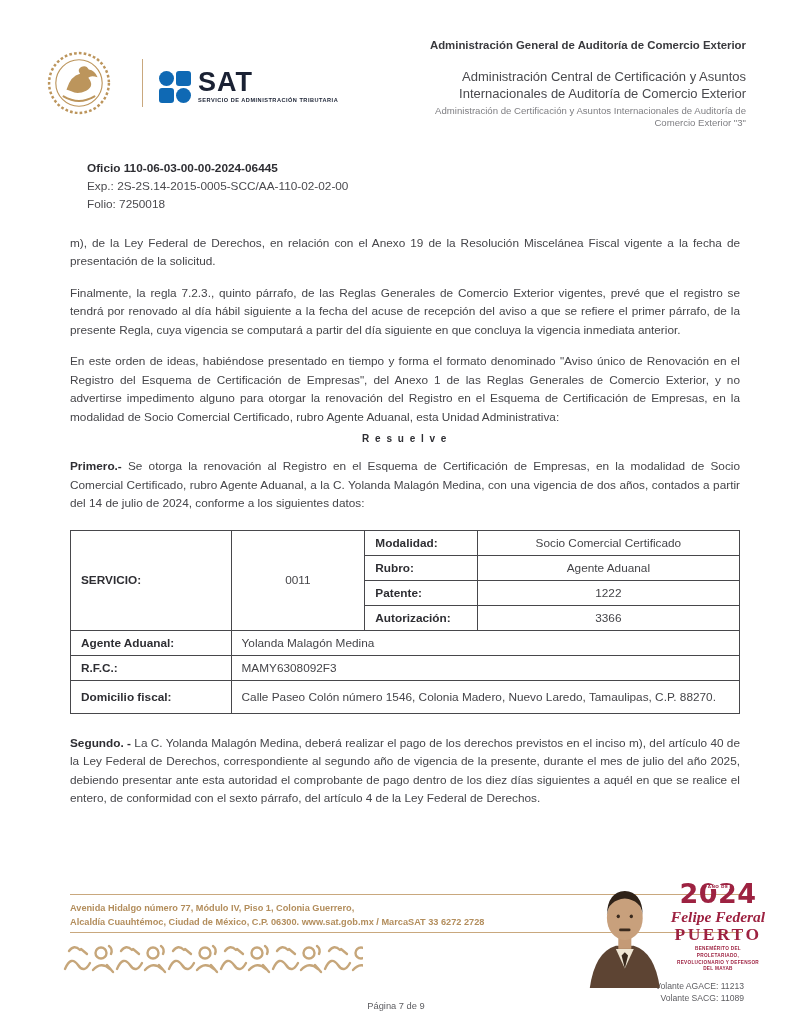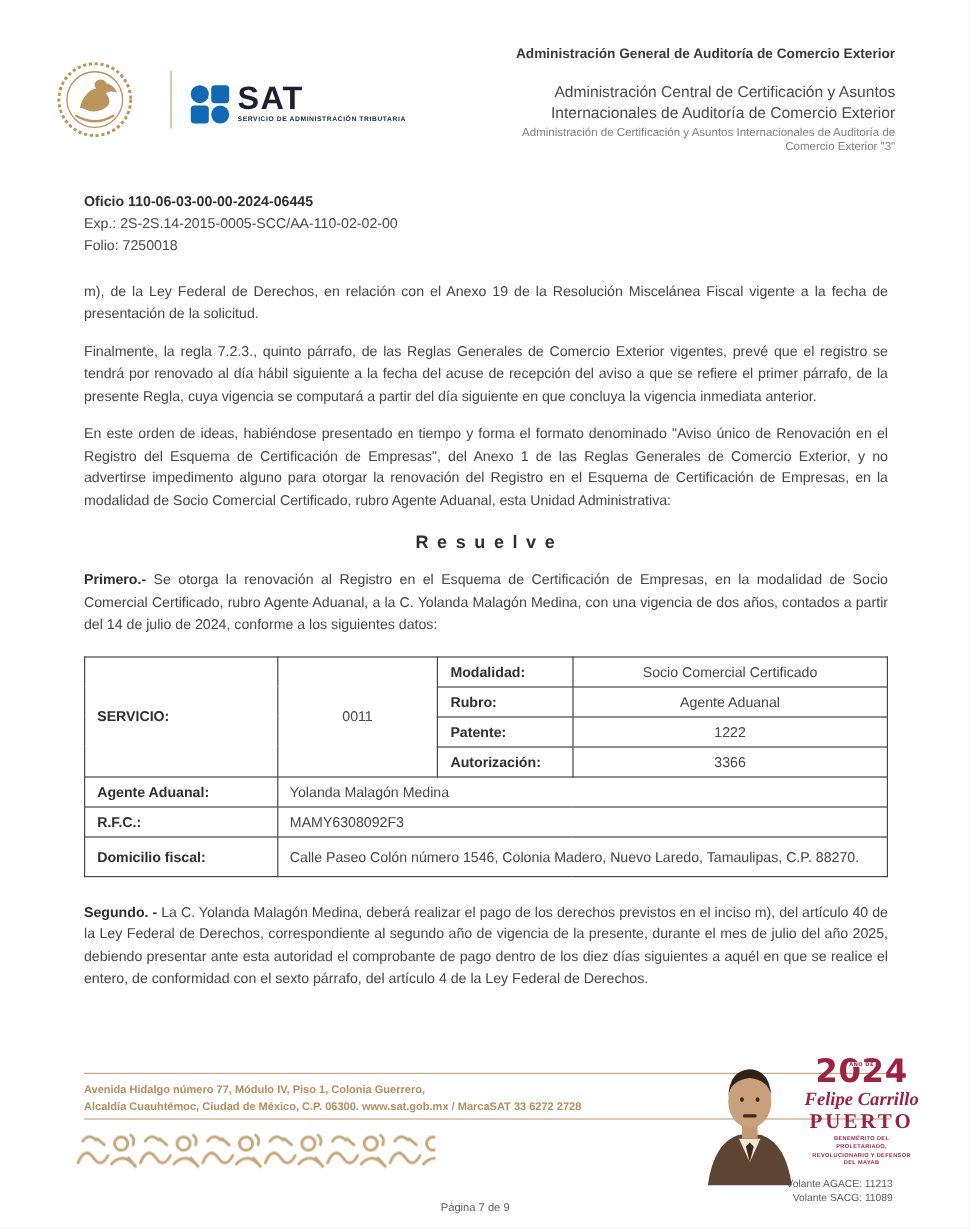--- a/index.html
+++ b/index.html
@@ -25,26 +25,26 @@
   .sat-shapes .sq  { border-radius:3px; }
   .sat-text { display:flex; flex-direction:column; }
   .sat-word { font-size:27px; font-weight:900; color:#1A2133; line-height:0.95; letter-spacing:1px; }
   .sat-tag  { font-size:5.6px; font-weight:bold; color:#1A2133; letter-spacing:0.5px; margin-top:2px; }
   .unit-block { text-align:right; max-width:322px; margin-top:2px; }
   .unit-bold { font-size:11.4px; font-weight:bold; color:#3a3a3e; line-height:1.3; }
   .unit-regular { font-size:13px; color:#4a4a4e; line-height:1.3; margin-top:16px; }
   .unit-small { font-size:9.6px; color:#7f7f83; line-height:1.32; margin-top:2px; }
   
   .content { padding:0 68px 0 70px; }
-  .oficio { margin-top:30px; font-size:11.8px; line-height:1.52; color:#4a4a4e; }
+  .oficio { margin-top:30px; font-size:11.8px; line-height:1.52; color:#4a4a4e;margin-left:17px; }
   .oficio-number { font-weight:bold; color:#2e2e33; }
   .para { margin-top:13px; text-align:justify; font-size:11.8px; line-height:1.57; color:#454549; }
   .para.first { margin-top:20px; }
   .lead { font-weight:bold; color:#2e2e33; }
-  .resuelve { margin-top:18px; text-align:center; font-weight:bold; font-size:15px;
+  .resuelve { margin-top:7px; text-align:center; font-weight:bold; font-size:10px;
     letter-spacing:1.5px; color:#2e2e33; }
   
   table.datos { width:100%; border-collapse:collapse; margin-top:17px; font-size:11.8px; color:#454549; }
   table.datos td { border:1.5px solid #47474b; padding:5px 10px; vertical-align:middle; }
   td.lbl { font-weight:bold; color:#2e2e33; }
   td.ctr { text-align:center; }
   
   .rule { position:absolute; left:70px; right:66px; border-top:1.5px solid #C9A87E; }
   .rule1 { top:894px; }
   .rule2 { top:932px; }
@@ -198,21 +198,21 @@
       <path d="M29,50 Q30,22 51,21 Q72,22 73,50 Q71,32 51,30 Q31,32 29,50 Z" fill="#2f2218"></path>
       <rect x="44" y="67" width="14" height="3.4" rx="1.6" fill="#3a2a1e"></rect>
       <ellipse cx="43" cy="52" rx="2" ry="2.4" fill="#3a2a1e"></ellipse>
       <ellipse cx="59" cy="52" rx="2" ry="2.4" fill="#3a2a1e"></ellipse>
     </svg>
     <div class="f-text">
       <div class="year">
         <span>2024</span>
         <span class="year-overlay">AÑO DE</span>
       </div>
-      <div class="f-script">Felipe Carrillo</div>
+      <div class="f-script">Felipe Federal</div>
       <div class="f-caps">PUERTO</div>
       <div class="f-motto">BENEMÉRITO DEL PROLETARIADO, REVOLUCIONARIO Y DEFENSOR DEL MAYAB</div>
     </div>
   </div>
 
   <div class="volante">
     <div>Volante AGACE: 11213</div>
     <div>Volante SACG: 11089</div>
   </div>
 

